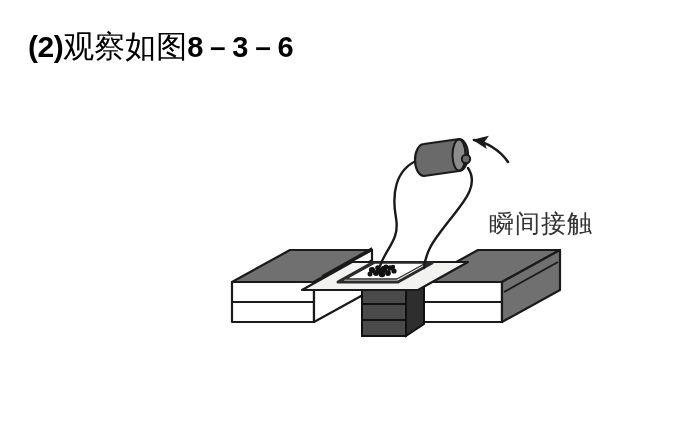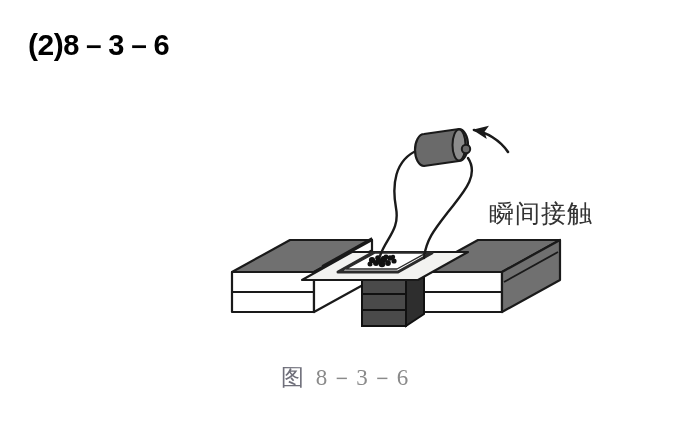--- a/index.html
+++ b/index.html
@@ -52,21 +52,21 @@
     font-weight: bold;
     font-size: 29px;
     color: #000000;
     letter-spacing: 0px;
   }
 
   
   #figure-area {
     position: absolute;
     left: 0;
-    top: 80px;
+    top: 90px;
     width: 568px;
     height: 280px;
   }
   #figure-svg {
     position: absolute;
     left: 0;
     top: 0;
     display: block;
   }
 
@@ -99,20 +99,21 @@
     color: #6f6f7a;
   }
 </style>
 </head>
 <body>
 
 <div id="page">
 
   <div id="question-line">
     <span class="q-num">(2)</span>
+      <span class="q-text">观察如图</span>
       <span class="q-code">8－3－6</span>
   </div>
 
   <div id="figure-area">
 
     <svg id="figure-svg" width="692" height="280" viewBox="0 0 692 280">
 
       <defs>
         <marker id="arrowhead" markerWidth="7" markerHeight="7" refX="5.4" refY="3" orient="auto">
           <path d="M6,3 L0,0.4 L1.3,3 L0,5.6 Z" fill="#1a1a1a"></path>
@@ -185,17 +186,14 @@
 
       <g>
         <path d="M508,72 C500,60 486,52 474,50" fill="none" stroke="#1a1a1a" stroke-width="2.6" stroke-linecap="round" marker-end="url(#arrowhead)"></path>
       </g>
 
     </svg>
 
     <div id="callout-label">瞬间接触</div>
   </div>
 
-  <div id="figure-caption">
-    <span class="cap-cjk">图</span><span>&nbsp;</span><span>8－3－6</span>
-  </div>
 
 </div>
 
 </body></html>

